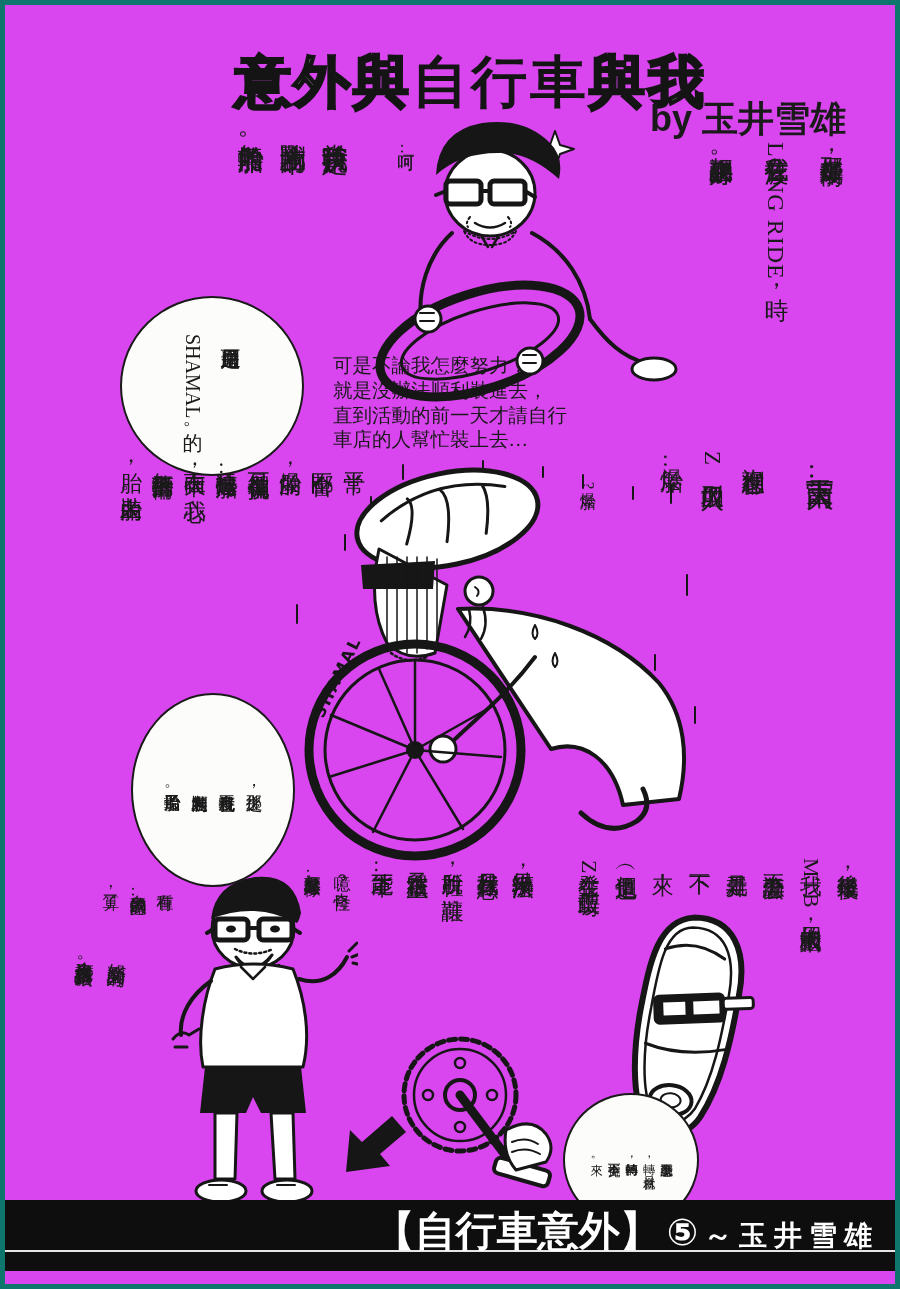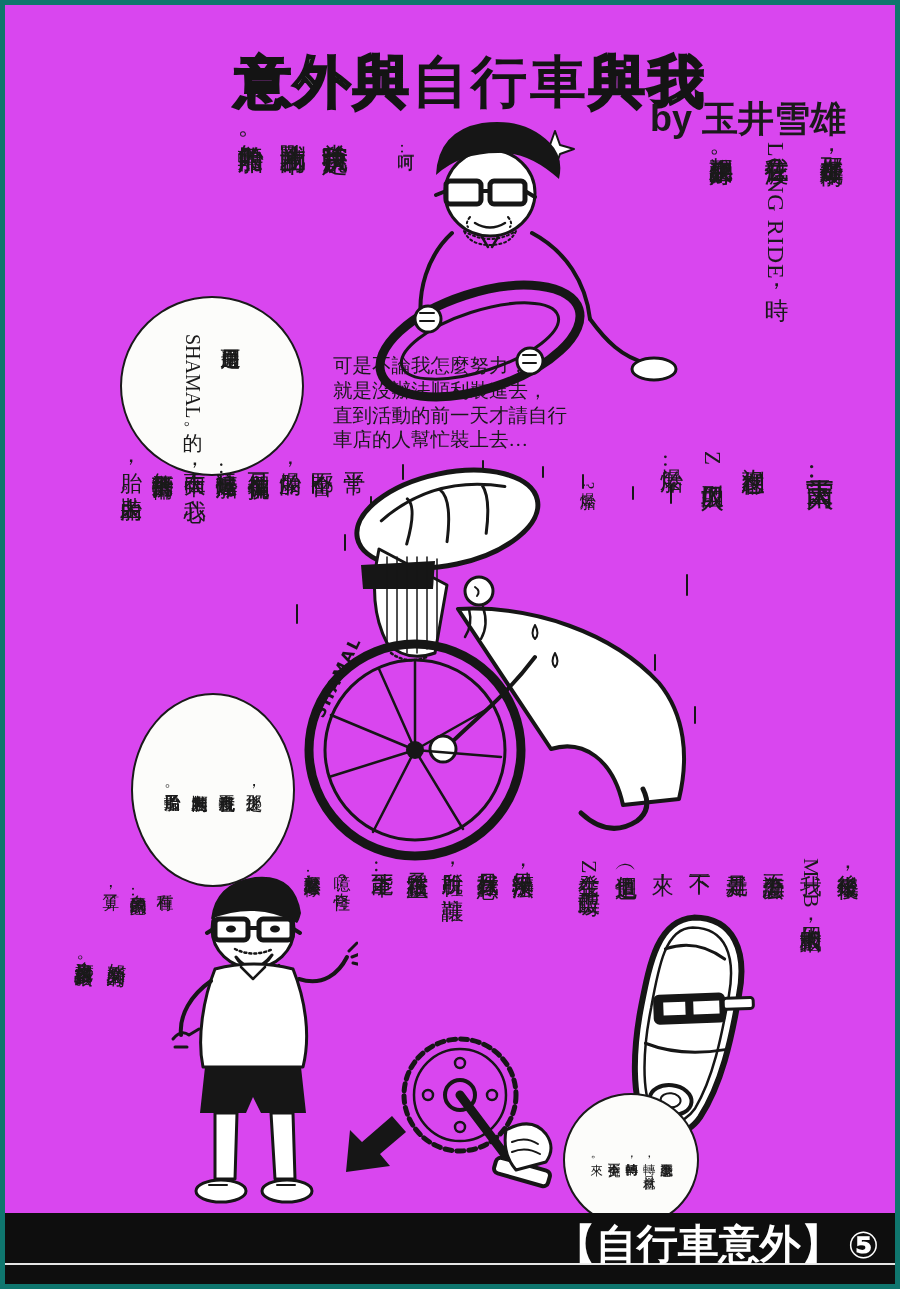--- a/index.html
+++ b/index.html
@@ -23,21 +23,21 @@
     position:absolute; left:645px; top:90px; font-size:36px; font-weight:bold;
     font-family:Liberation Sans, sans-serif; white-space:nowrap;
   }
   .bubble {
     position:absolute; border:2.5px solid #1a1a1a; border-radius:50%;
     background:#fcfcfa; display:flex; align-items:center; justify-content:center;
   }
   .bubble .btext { writing-mode:vertical-rl; text-orientation:mixed; white-space:pre; }
   .ill { position:absolute; }
   .footer {
-    position:absolute; left:0; right:0; bottom:0; height:71px; background:#0e0e0e;
+    position:absolute; left:0; right:0; bottom:13px; height:71px; background:#0e0e0e;
   }
   .footer-line { position:absolute; left:0; right:0; top:50px; height:2px; background:#e5e5e5; }
   .footer-text {
     position:absolute; right:16px; top:4px; display:flex; align-items:baseline; gap:6px;
     color:#ffffff; font-family:"DejaVu Sans", sans-serif; font-weight:bold; white-space:nowrap;
   }
   .footer-series { font-size:41px; }
   .footer-number { font-size:37px; }
   .footer-author { font-size:28px; letter-spacing:7px; }
   svg { display:block; }
@@ -231,16 +231,17 @@
 轉轉轉的，
 完全拆不下
 來。</div>
   </div>
 
   <div class="footer">
     <div class="footer-line"></div>
     <div class="footer-text">
       <span class="footer-series">【自行車意外】</span>
       <span class="footer-number">⑤</span>
+      <span class="footer-author">～玉井雪雄</span>
     </div>
   </div>
 
 </div>
 
 </body></html>

